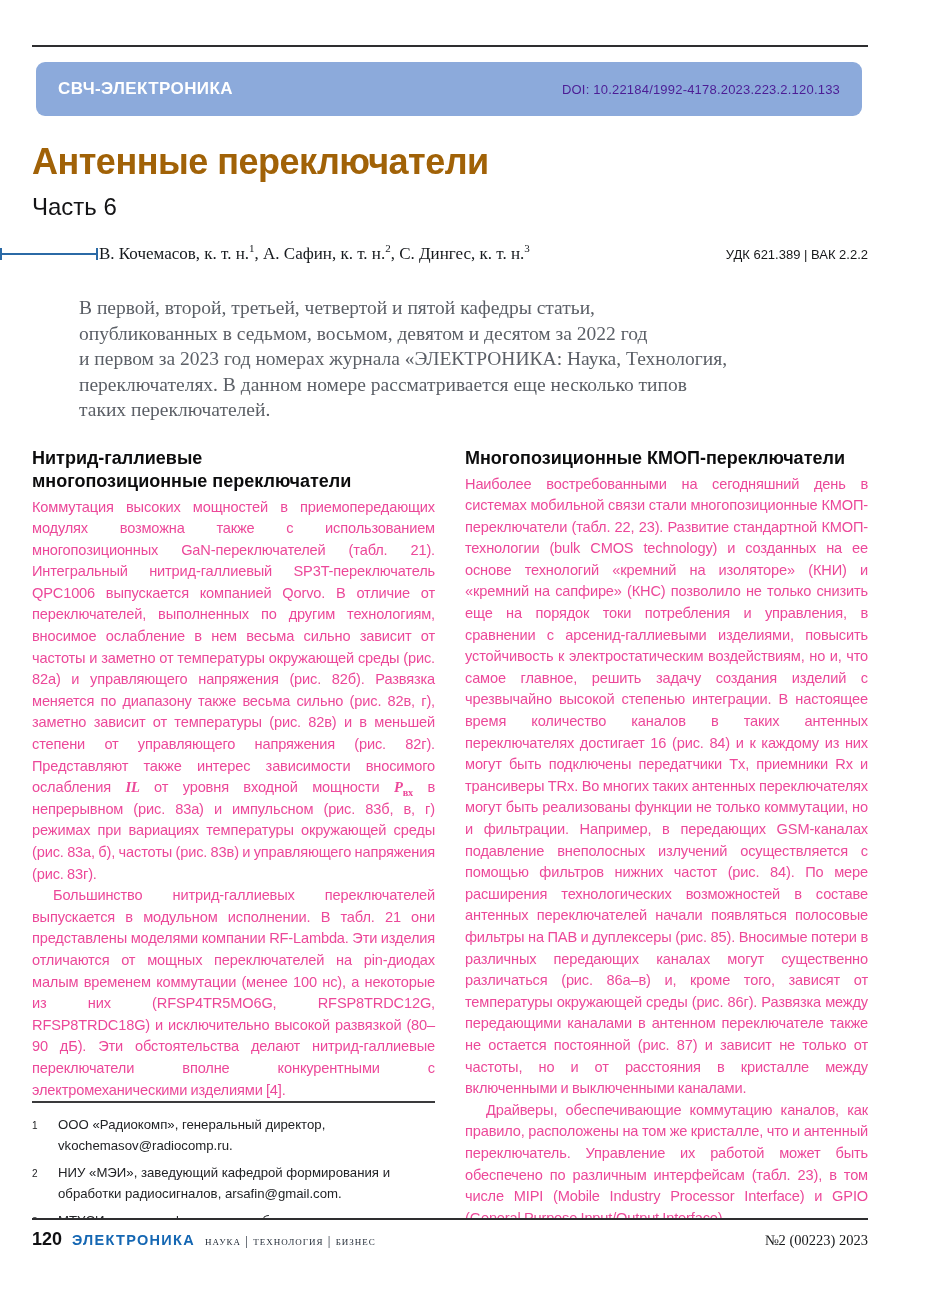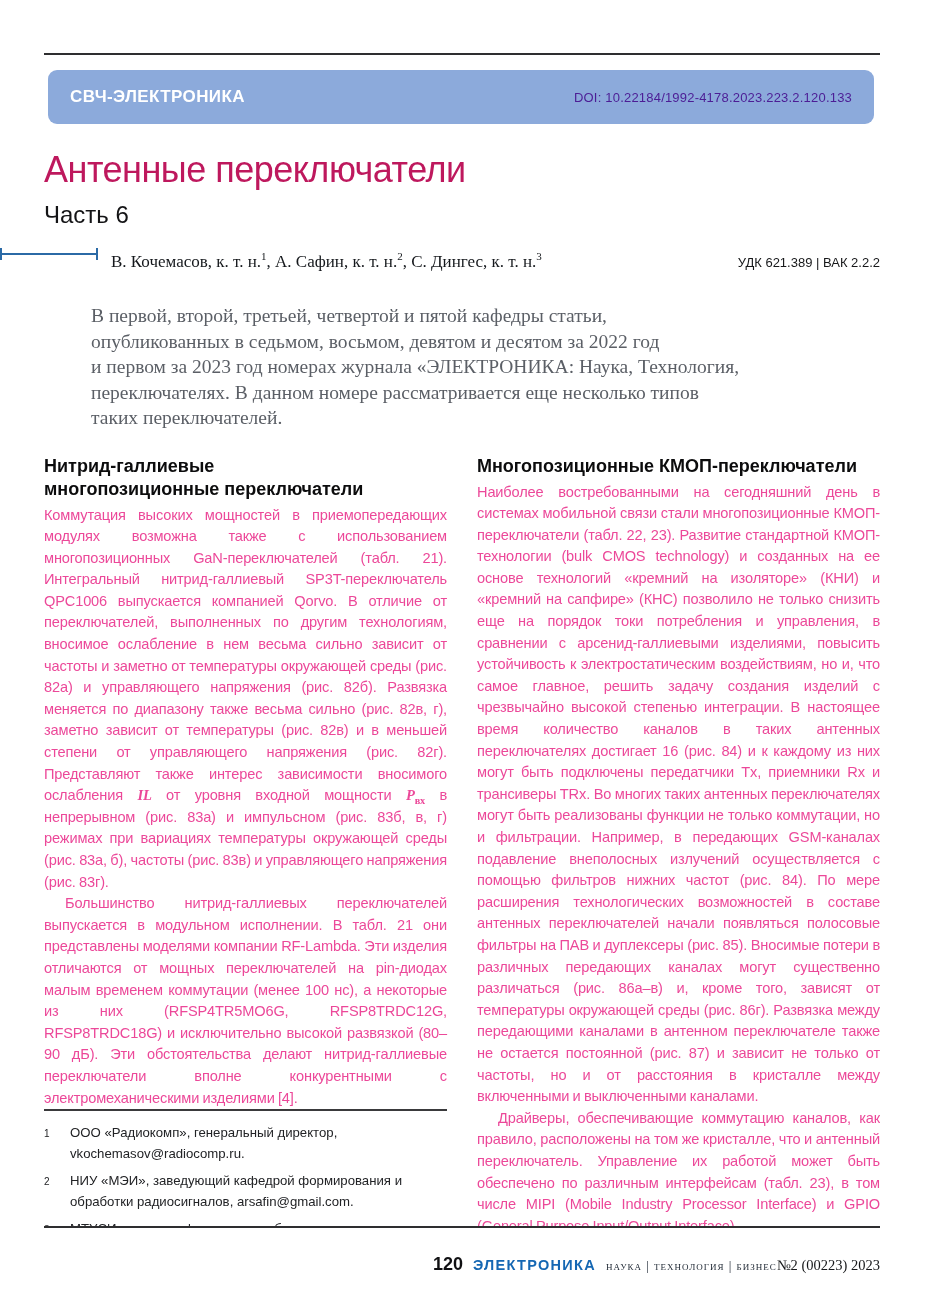--- a/index.html
+++ b/index.html
@@ -8,24 +8,23 @@
     position: relative;
     width: 931px;
     height: 1312px;
     background: #ffffff;
     font-family: "Liberation Sans", sans-serif;
     color: #2a2a2c;
     overflow: hidden;
   }
   .content {
     position: absolute;
-    left: 44px;
+    left: 32px;
     top: 0;
     width: 836px;
-    margin-top: 8px;
   }
   .top-rule {
     margin-top: 45px;
     height: 2px;
     background: #2e2e30;
   }
   .header-bar {
     margin: 15px 6px 0 4px;
     height: 54px;
     background: #8caadb;
@@ -42,23 +41,23 @@
     letter-spacing: 0.4px;
   }
   .doi {
     color: #4c1d95;
     font-size: 13px;
     letter-spacing: 0.2px;
   }
   .title {
     margin-top: 26px;
     font-size: 36px;
-    font-weight: 400;
+    font-weight: 700;
     letter-spacing: -0.5px;
-    color: #be185d;
+    color: #a16207;
     line-height: 40px;
   }
   .subtitle {
     margin-top: 11px;
     font-size: 24px;
     font-weight: 400;
     color: #141416;
     line-height: 28px;
   }
   .authors-row {
@@ -178,24 +177,24 @@
   .fn-sup {
     font-size: 10px;
     padding-top: 1px;
     color: #222326;
   }
   .footer-rule {
     height: 2px;
     background: #2e2e30;
   }
   .footer {
-    padding-top: 26px;
+    padding-top: 9px;
     display: flex;
     align-items: baseline;
-    justify-content: flex-end;
+    justify-content: space-between;
   }
   .footer-left {
     display: flex;
     align-items: baseline;
     gap: 10px;
   }
   .page-num {
     font-size: 18px;
     font-weight: 800;
     color: #101012;

